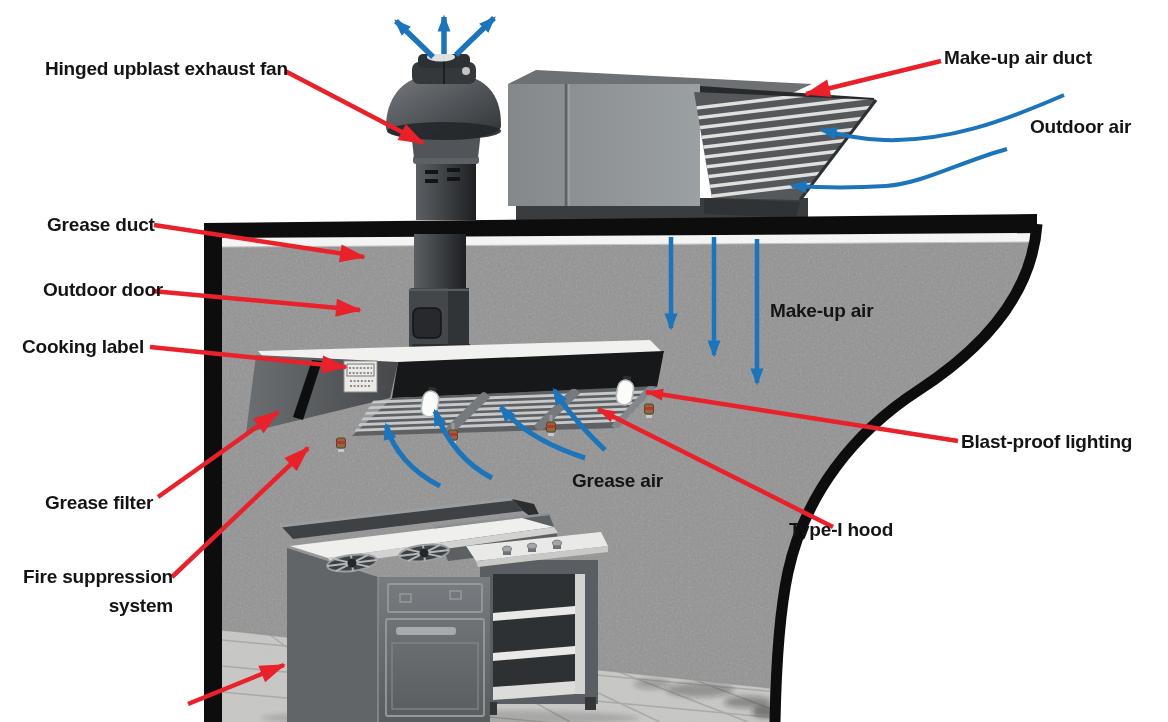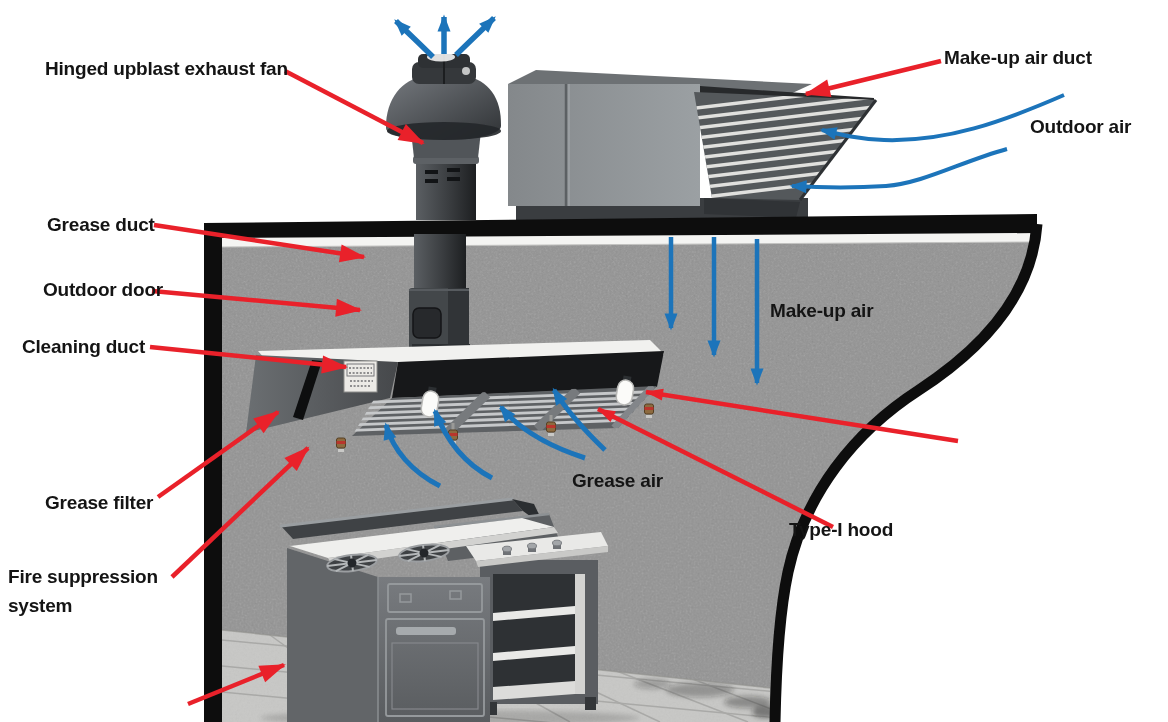--- a/index.html
+++ b/index.html
@@ -1,21 +1,21 @@
 <!DOCTYPE html>
 <html><head>
 <meta charset="utf-8">
 <style>
   html,body{margin:0;padding:0;background:#ffffff;}
   .stage{position:relative;width:1168px;height:722px;overflow:hidden;background:#fde047;
          font-family:"Liberation Sans",sans-serif;}
   .stage svg{position:absolute;left:0;top:0;}
   .lbl{position:absolute;font:700 19px/1.15 "Liberation Sans",sans-serif;
        letter-spacing:-0.2px;color:#141414;white-space:nowrap;}
-  .lbl.center{white-space:normal;text-align:left;line-height:1.5;}
+  .lbl.center{white-space:normal;text-align:right;line-height:1.5;}
 </style>
 </head>
 <body>
 
 <div class="stage">
 
 <svg width="1168" height="722" viewBox="0 0 1168 722">
   <defs>
     <filter id="grain" x="-5%" y="-5%" width="110%" height="110%">
       <feTurbulence type="fractalNoise" baseFrequency="0.5" numOctaves="2" seed="7" stitchTiles="stitch"></feTurbulence>
@@ -328,22 +328,23 @@
     <path d="M 172,577 L 308,448" marker-end="url(#rh)"></path>
     <path d="M 188,704 L 284,665" marker-end="url(#rh)"></path>
     <path d="M 958,441 L 646,392" marker-end="url(#rhs)"></path>
     <path d="M 833,527 L 598,409" marker-end="url(#rhs)"></path>
   </g>
 </svg>
 
 <div class="lbl" style="left:45px;top:58px">Hinged upblast exhaust fan</div>
 <div class="lbl" style="left:47px;top:214px">Grease duct</div>
 <div class="lbl" style="left:43px;top:279px">Outdoor door</div>
-<div class="lbl" style="left:22px;top:336px">Cleaning duct</div>
+<div class="lbl" style="left:22px;top:336px">Cooking label</div>
 <div class="lbl" style="left:45px;top:492px">Grease filter</div>
 <div class="lbl center" style="left:8px;top:563px;width:165px">Fire suppression system</div>
 <div class="lbl" style="left:944px;top:47px">Make-up air duct</div>
 <div class="lbl" style="left:1030px;top:116px">Outdoor air</div>
 <div class="lbl" style="left:770px;top:300px">Make-up air</div>
 <div class="lbl" style="left:572px;top:470px">Grease air</div>
+<div class="lbl" style="left:961px;top:431px">Blast-proof lighting</div>
 <div class="lbl" style="left:789px;top:519px">Type-I hood</div>
 
 </div>
 
 </body></html>

